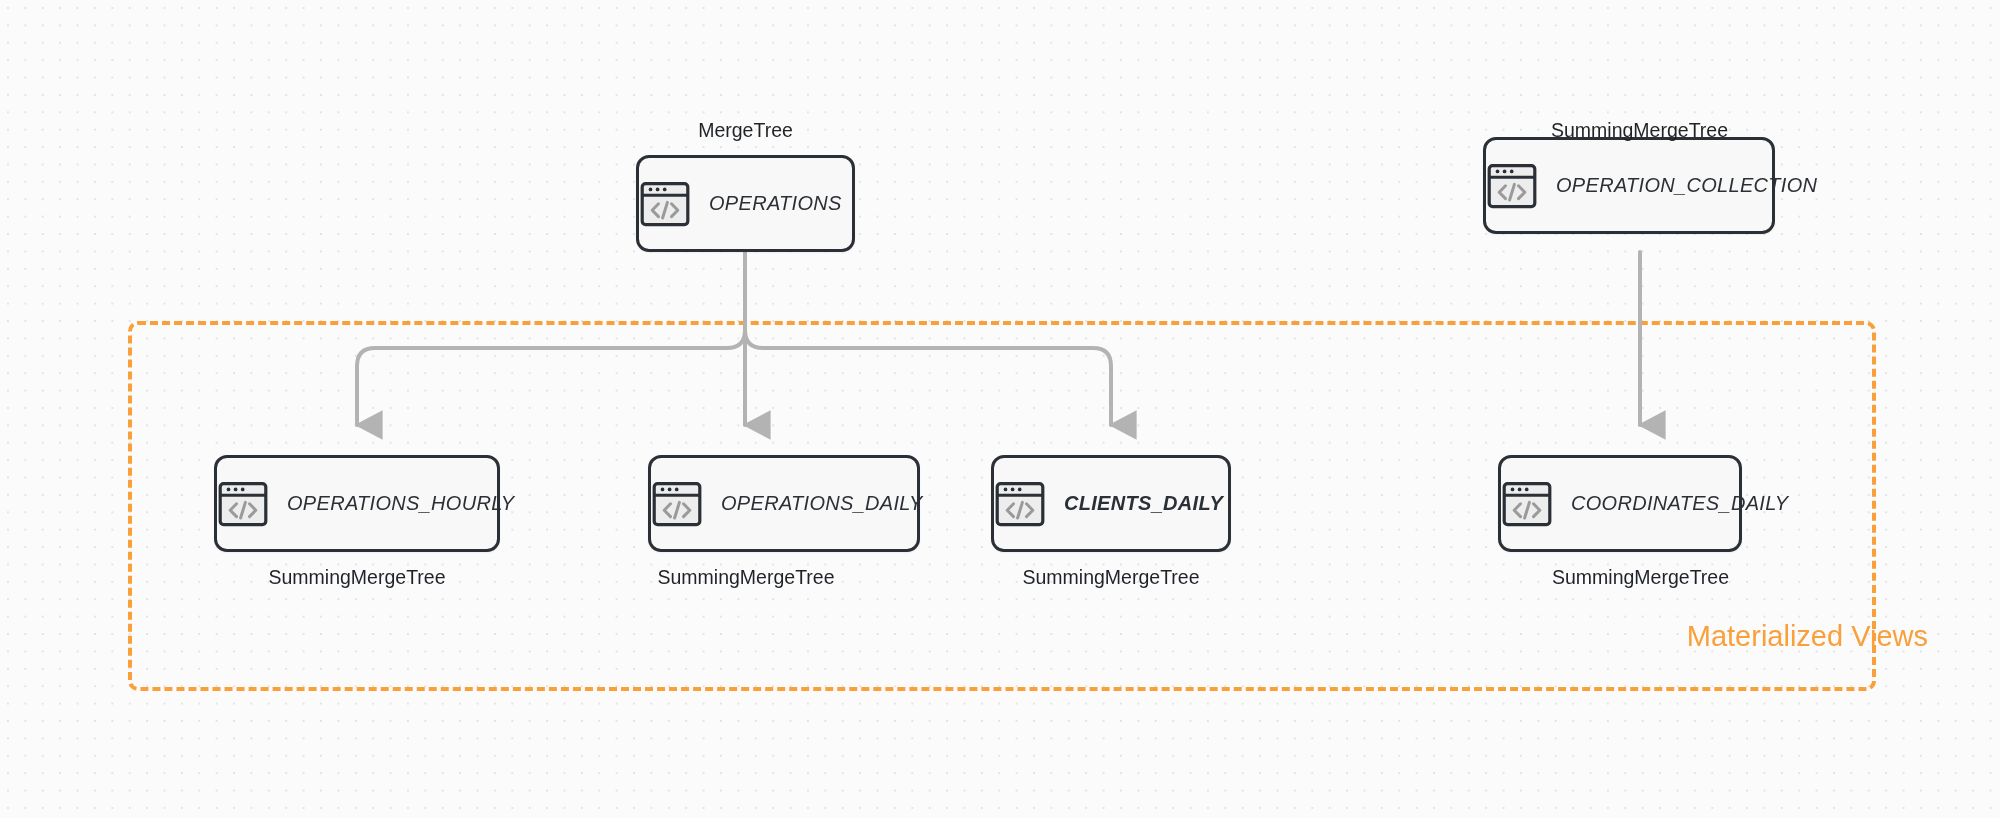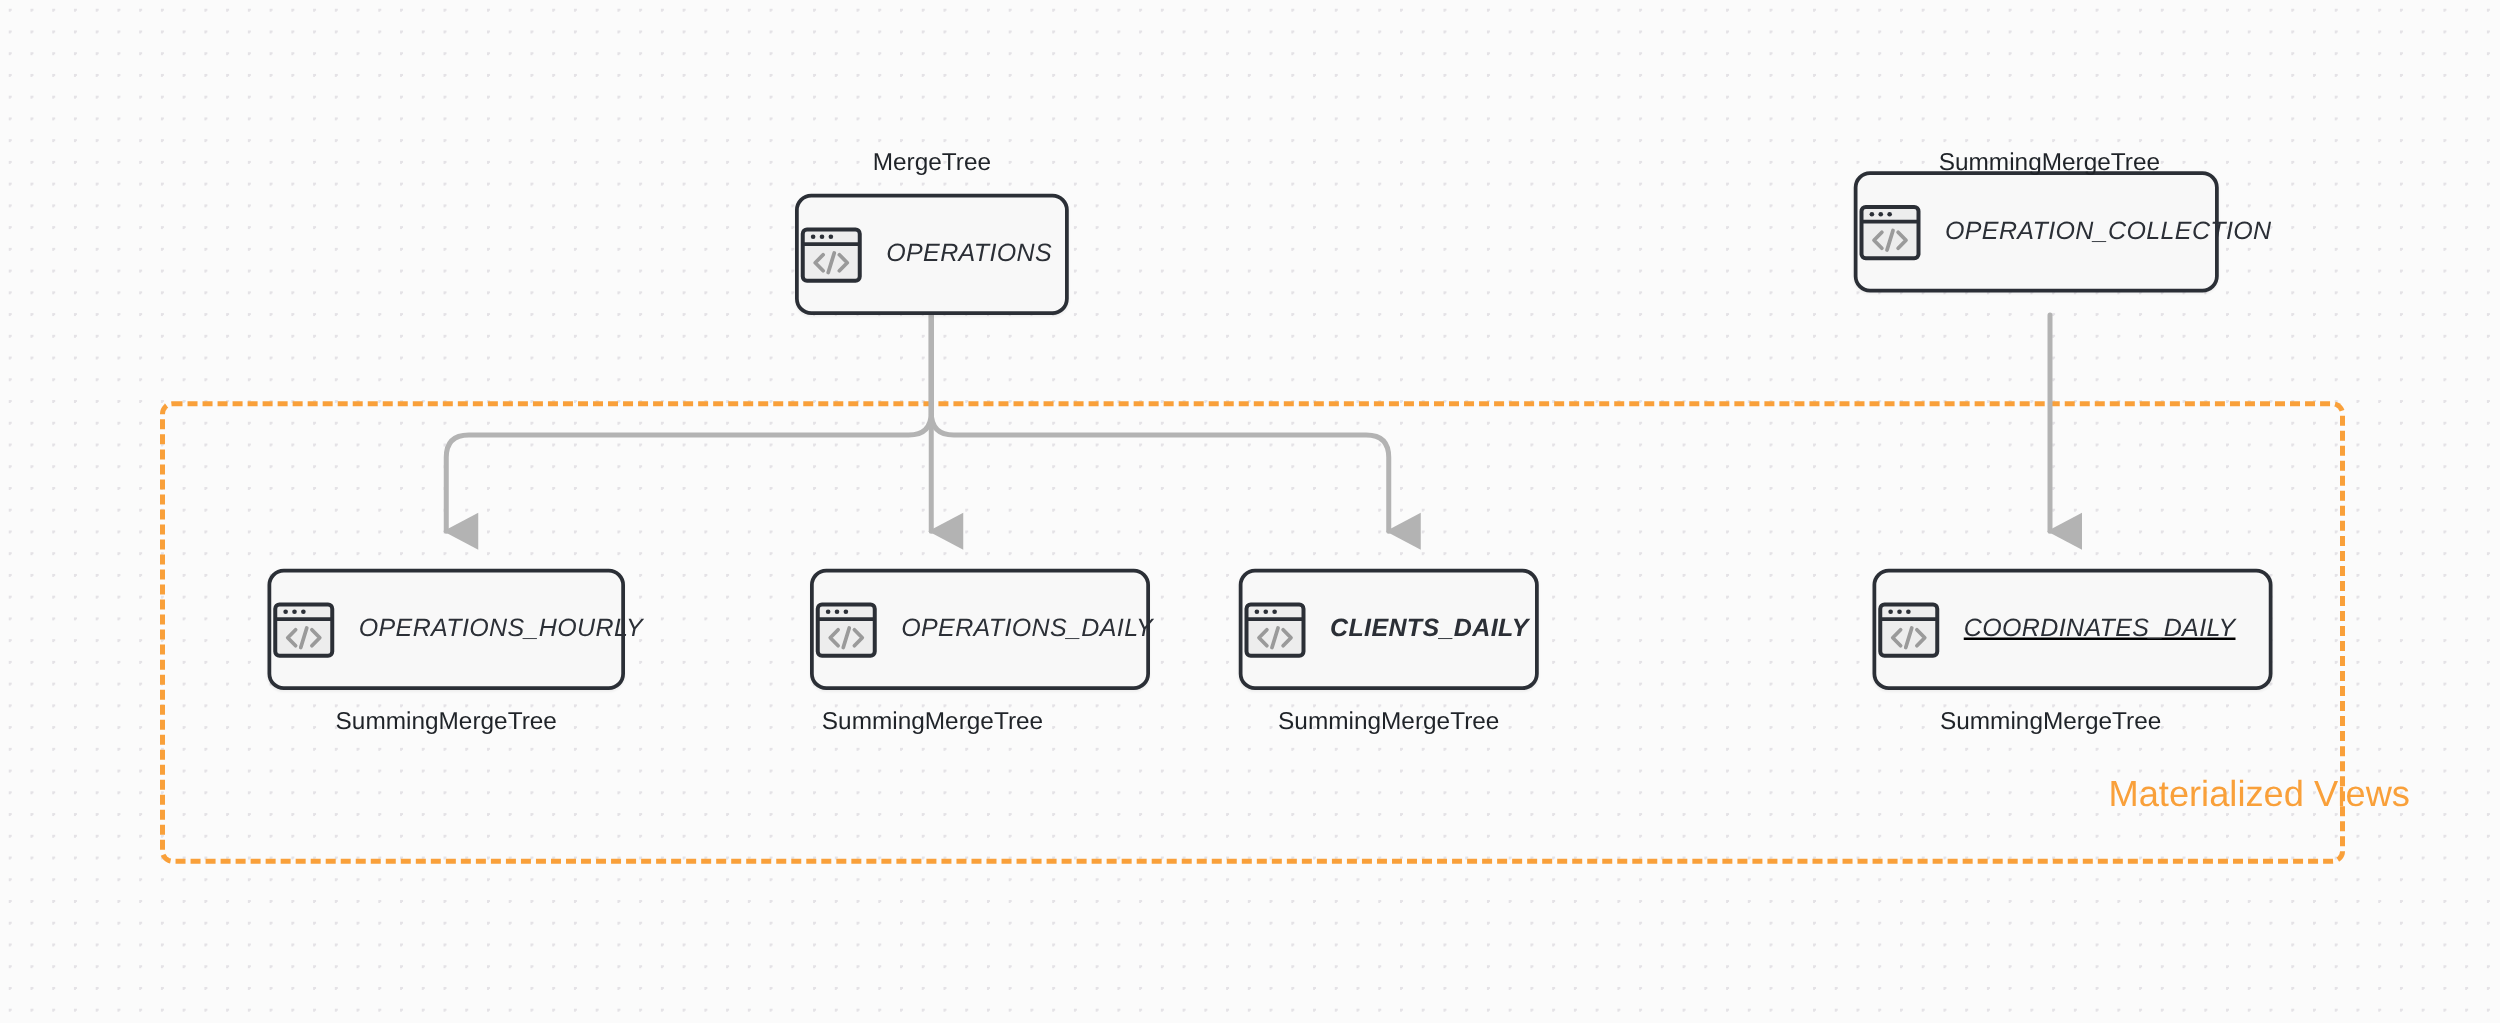--- a/index.html
+++ b/index.html
@@ -194,21 +194,21 @@
     <circle cx="25.7" cy="11.4" r="1.85" fill="#2b2f36"></circle>
     <g fill="none" stroke="#9a9a9a" stroke-width="3" stroke-linecap="round" stroke-linejoin="round">
       <polyline points="19.5,25.8 13.2,32.2 19.5,38.6"></polyline>
       <polyline points="32.5,25.8 38.8,32.2 32.5,38.6"></polyline>
       <line x1="28.4" y1="24.4" x2="23.6" y2="40.0"></line>
     </g>
   </svg></span>
         <span class="node-label">CLIENTS_DAILY</span>
       </div>
       <div class="engine-caption" style="left: 1111px; top: 566px;">SummingMergeTree</div>
-      <div class="node" style="left: 1498px; top: 455px; width: 320px; height: 97px; text-decoration: underline;">
+      <div class="node" style="left: 1498px; top: 455px; width: 244px; height: 97px;">
         <span class="node-icon">
   <svg viewBox="0 0 52 52" width="52" height="52" xmlns="http://www.w3.org/2000/svg">
     <rect x="3.2" y="5.6" width="45.6" height="41" rx="3.4" fill="#ededed" stroke="#2b2f36" stroke-width="3.2"></rect>
     <line x1="3.2" y1="17.2" x2="48.8" y2="17.2" stroke="#2b2f36" stroke-width="3"></line>
     <circle cx="11.5" cy="11.4" r="1.85" fill="#2b2f36"></circle>
     <circle cx="18.6" cy="11.4" r="1.85" fill="#2b2f36"></circle>
     <circle cx="25.7" cy="11.4" r="1.85" fill="#2b2f36"></circle>
     <g fill="none" stroke="#9a9a9a" stroke-width="3" stroke-linecap="round" stroke-linejoin="round">
       <polyline points="19.5,25.8 13.2,32.2 19.5,38.6"></polyline>
       <polyline points="32.5,25.8 38.8,32.2 32.5,38.6"></polyline>

